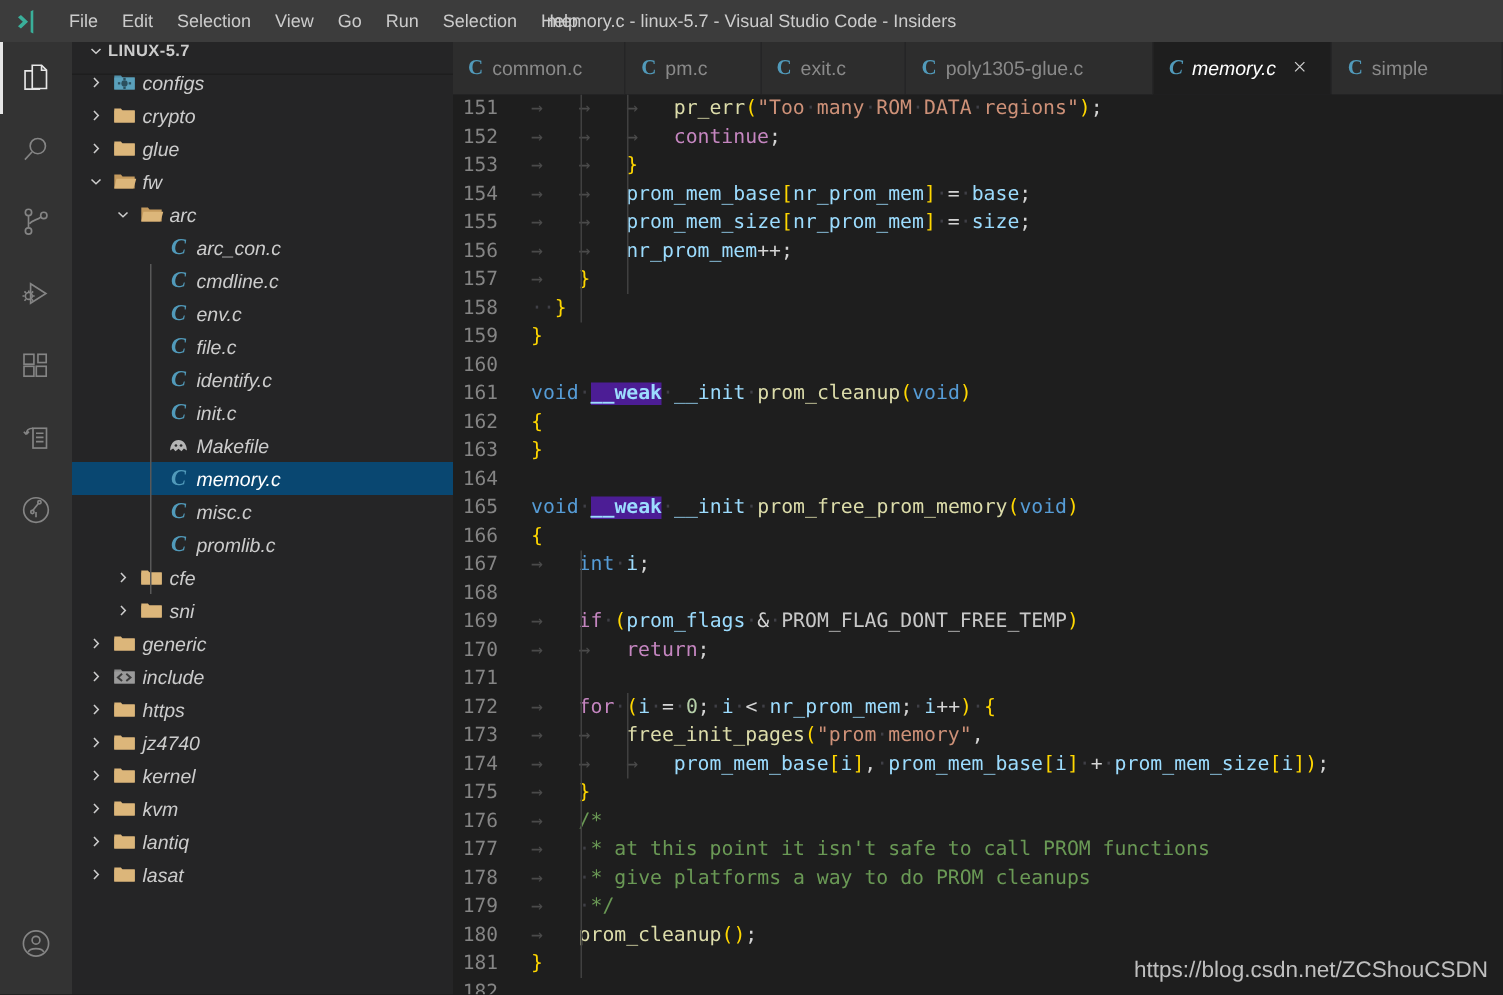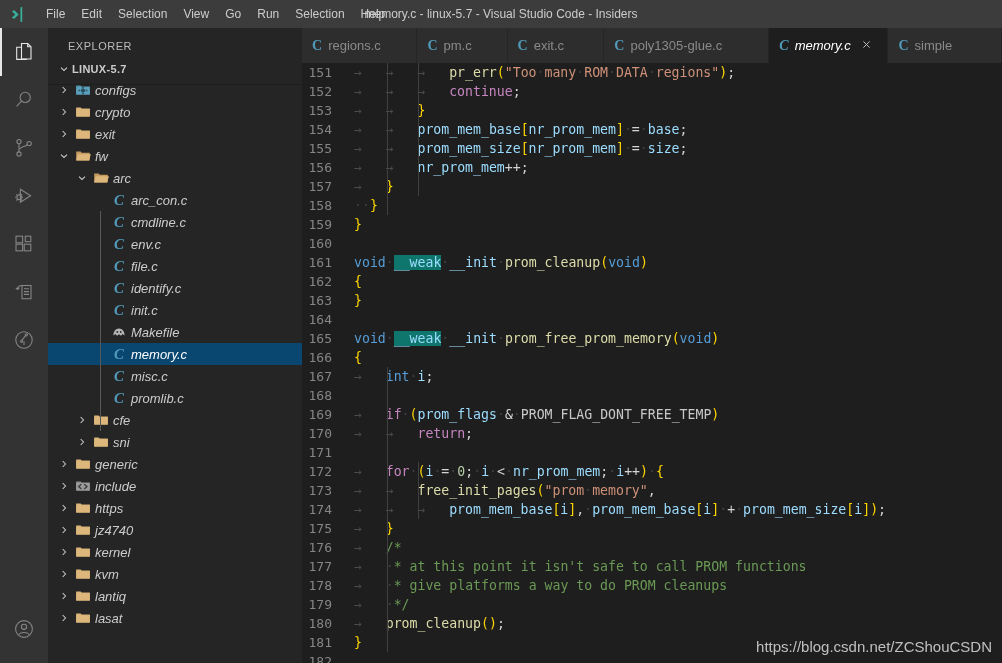--- a/index.html
+++ b/index.html
@@ -106,21 +106,21 @@
   .t-key      { color:#569cd6; }  
   .t-ctl      { color:#c586c0; }  
   .t-fn       { color:#dcdcaa; }
   .t-var      { color:#9cdcfe; }
   .t-str      { color:#ce9178; }
   .t-num      { color:#b5cea8; }
   .t-com      { color:#6a9955; }
   .t-macro    { color:#c8c8c8; }
   .t-br1      { color:#ffd700; }
   .t-op       { color:#d4d4d4; }
-  .hl         { background:#0f766e; border-radius:0; }
+  .hl         { background:#4c1d95; border-radius:0;font-weight:bold; }
   .ws         { color:#3f3f46; }     
   .tabarrow   { color:#4a4a4a; }
 
   .watermark {
     position:absolute; right:10px; bottom:8px; font-size:15px; color:#c8c8c8;
     font-family:"Liberation Sans", sans-serif; opacity:.95; pointer-events:none;
   }
 
   .vline { position:absolute; top:0; bottom:0; width:1px; background:#404040; }
 </style>
@@ -234,21 +234,20 @@
           <svg width="24" height="24" viewBox="0 0 24 24" fill="none" stroke="currentColor" stroke-width="1.1">
             <circle cx="12" cy="12" r="8.4"></circle>
             <circle cx="12" cy="9.8" r="2.6"></circle>
             <path d="M6.9 17.7 C7.9 14.7 16.1 14.7 17.1 17.7"></path>
           </svg>
         </span>
       </div>
     </div>
 
     <div class="sidebar">
-      <div class="sidebar-title">EXPLORER</div>
 
       <div class="tree-root">
         <span class="twisty">
           <svg width="12" height="12" viewBox="0 0 16 16" fill="none" stroke="#cccccc" stroke-width="1.4">
             <path d="M4 6.2 L8 10 L12 6.2"></path>
           </svg>
         </span>
         <span>LINUX-5.7</span>
       </div>
 
@@ -295,21 +294,21 @@
                 <svg width="12" height="12" viewBox="0 0 16 16" fill="none" stroke="#cccccc" stroke-width="1.4">
                   <path d="M6.2 4 L10 8 L6.2 12"></path>
                 </svg>
               </span>
               <span class="ficon">
                 <svg width="16" height="16" viewBox="0 0 16 16">
                   <path d="M1.2 3.4h4.4l1.1 1.3h8.1v7.9H1.2z" fill="#dcb67a"></path>
                   <path d="M1.2 4.7h13.6v7.9H1.2z" fill="#dcb67a"></path>
                 </svg>
               </span>
-              <span class="rlabel">exit</span>
+              <span class="rlabel">glue</span>
             </div>
             <div class="row">
               <div style="width: 8px; flex: 0 0 auto;"></div>
               <span class="twisty">
                 <svg width="12" height="12" viewBox="0 0 16 16" fill="none" stroke="#cccccc" stroke-width="1.4">
                   <path d="M4 6.2 L8 10 L12 6.2"></path>
                 </svg>
               </span>
               <span class="ficon">
                 <svg width="16" height="16" viewBox="0 0 16 16">
@@ -573,21 +572,21 @@
             <div class="guide" style="left: 52px; top: 132px; height: 220px;"></div>
           </div>
       </div>
     </div>
 
     <div class="editor-area">
 
       <div class="tabbar" id="tabbar">
           <div class="tab" style="width: 122px;">
             <span class="tico">C</span>
-            <span>regions.c</span>
+            <span>common.c</span>
           </div>
           <div class="tab" style="width: 95px;">
             <span class="tico">C</span>
             <span>pm.c</span>
           </div>
           <div class="tab" style="width: 102px;">
             <span class="tico">C</span>
             <span>exit.c</span>
           </div>
           <div class="tab" style="width: 175px;">

